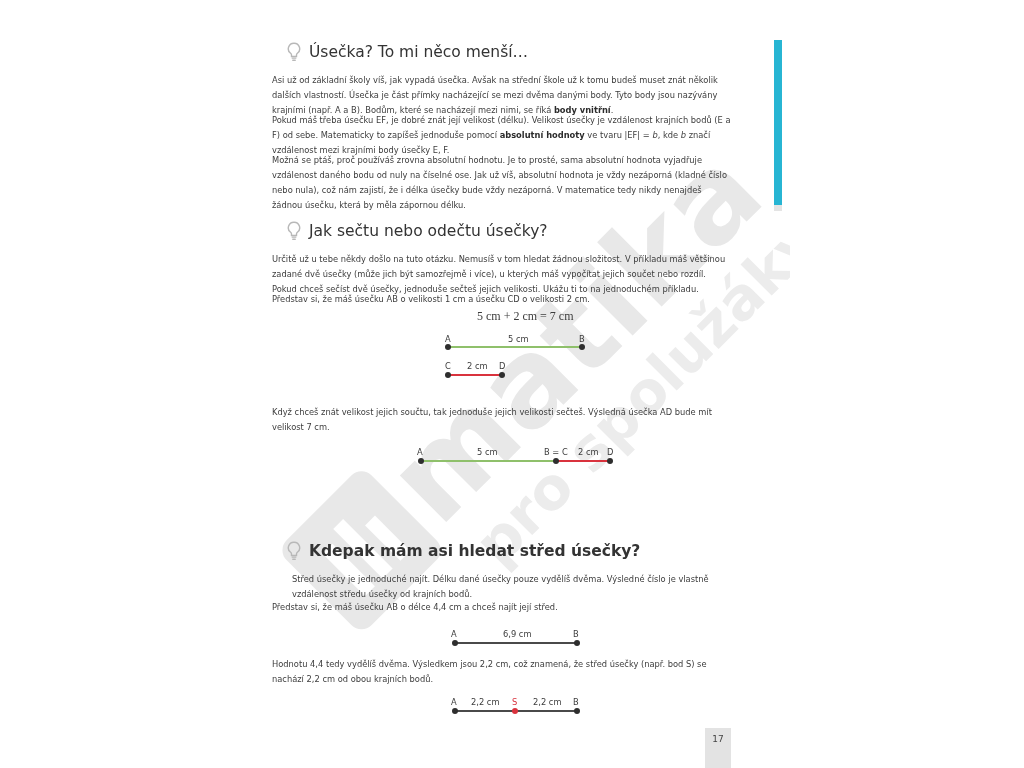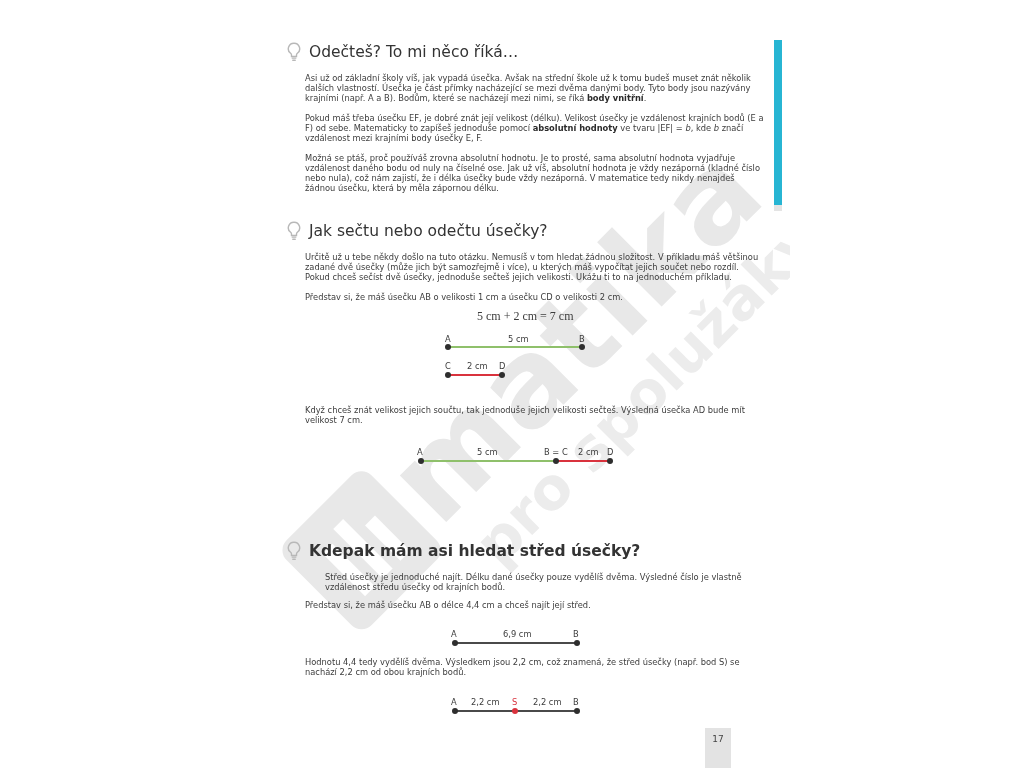--- a/index.html
+++ b/index.html
@@ -10,21 +10,21 @@
   .page { position:absolute; left:0; top:0; width:1024px; height:768px; }
   .accent-bar { position:absolute; left:774px; top:40px; width:8px; height:165px; background:#27b5d3; }
   .accent-bar-tail { position:absolute; left:774px; top:205px; width:8px; height:6px; background:#e4e4e4; }
   .watermark { position:absolute; left:230px; top:150px; width:560px; height:560px; pointer-events:none; }
   .section-title {
     position:absolute; left:287px; font-size:15.5px; color:#333; white-space:nowrap;
     display:flex; align-items:center; gap:8px; font-weight:normal;
   }
   .bulb { width:14px; height:20px; display:inline-block; }
   .para {
-    position:absolute; left:305px; width:460px; font-size:8.3px; line-height:10px; color:#3c3c3c;
+    position:absolute; left:272px; width:460px; font-size:8.3px; line-height:15px; color:#3c3c3c;
     margin:0;
   }
   .para b { font-weight:bold; color:#2b2b2b; }
   .para i { font-style:italic; }
   .center-text { position:absolute; font-size:12px; color:#3c3c3c; white-space:nowrap;font-family:Liberation Serif, serif; }
   .dia-label { position:absolute; font-size:8.3px; color:#3c3c3c; white-space:nowrap; }
   .dia-label.red { color:#d9323d; }
   .seg { position:absolute; height:2px; }
   .seg.green { background:#8fc06b; }
   .seg.red { background:#d9323d; }
@@ -54,21 +54,21 @@
 
   <div class="accent-bar"></div>
   <div class="accent-bar-tail"></div>
 
   <h2 class="section-title" style="top:42px; margin:0;">
     <svg class="bulb" viewBox="0 0 14 20">
       <path d="M7 1.2a5.6 5.6 0 0 0-3.4 10.1c.6.5.9 1.1.9 1.8v1.4h5v-1.4c0-.7.3-1.3.9-1.8A5.6 5.6 0 0 0 7 1.2z" fill="none" stroke="#b8b8b8" stroke-width="1.4"></path>
       <rect x="4.6" y="15.4" width="4.8" height="1.4" rx=".5" fill="#b8b8b8"></rect>
       <rect x="5.2" y="17.5" width="3.6" height="1.4" rx=".5" fill="#b8b8b8"></rect>
     </svg>
-    <span>Odečteš? To mi něco říká…</span>
+    <span>Úsečka? To mi něco menší…</span>
   </h2>
 
   <p class="para" style="top:73px;">
     <span>Asi už od základní školy víš, jak vypadá úsečka. Avšak na střední škole už k tomu budeš muset znát několik dalších vlastností. Úsečka je část přímky nacházející se mezi dvěma danými body. Tyto body jsou nazývány krajními (např. A a B). Bodům, které se nacházejí mezi nimi, se říká </span><b>body vnitřní</b><span>.</span>
   </p>
 
   <p class="para" style="top:113px;">
     <span>Pokud máš třeba úsečku EF, je dobré znát její velikost (délku). Velikost úsečky je vzdálenost krajních bodů (E a F) od sebe. Matematicky to zapíšeš jednoduše pomocí </span><b>absolutní hodnoty</b><span> ve tvaru |EF| = </span><i>b</i><span>, kde </span><i>b</i><span> značí vzdálenost mezi krajními body úsečky E, F.</span>
   </p>
 

